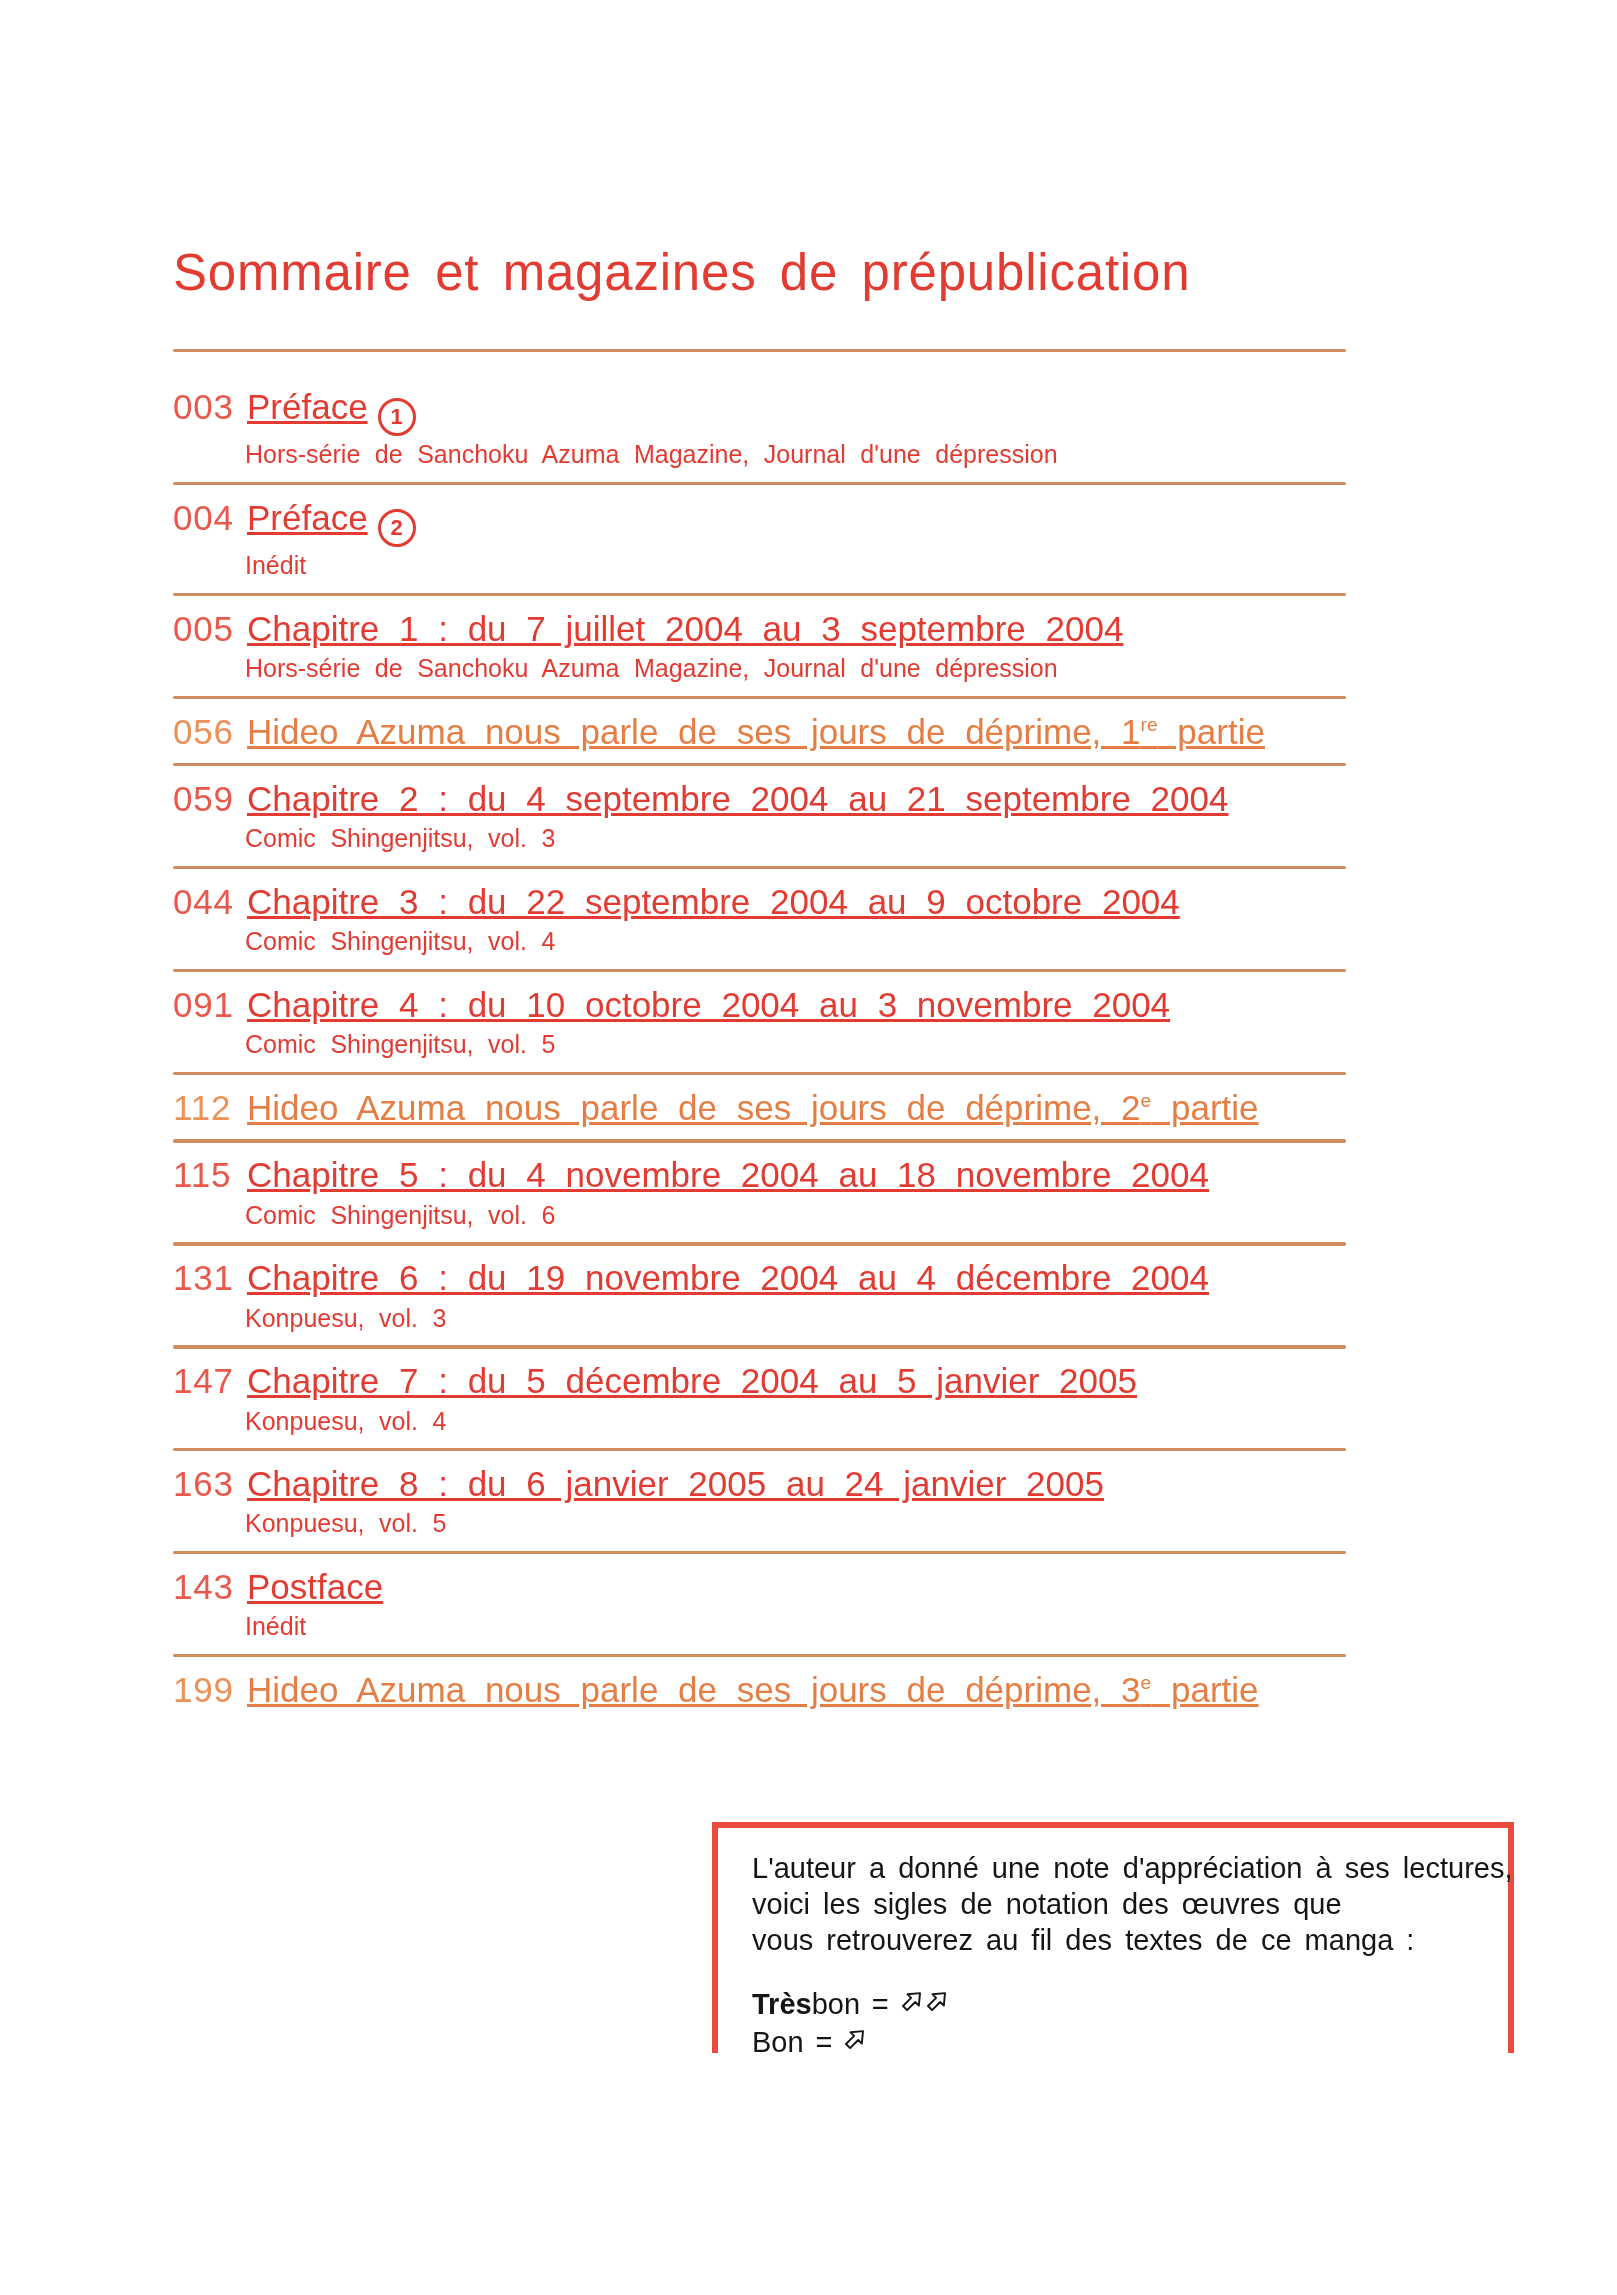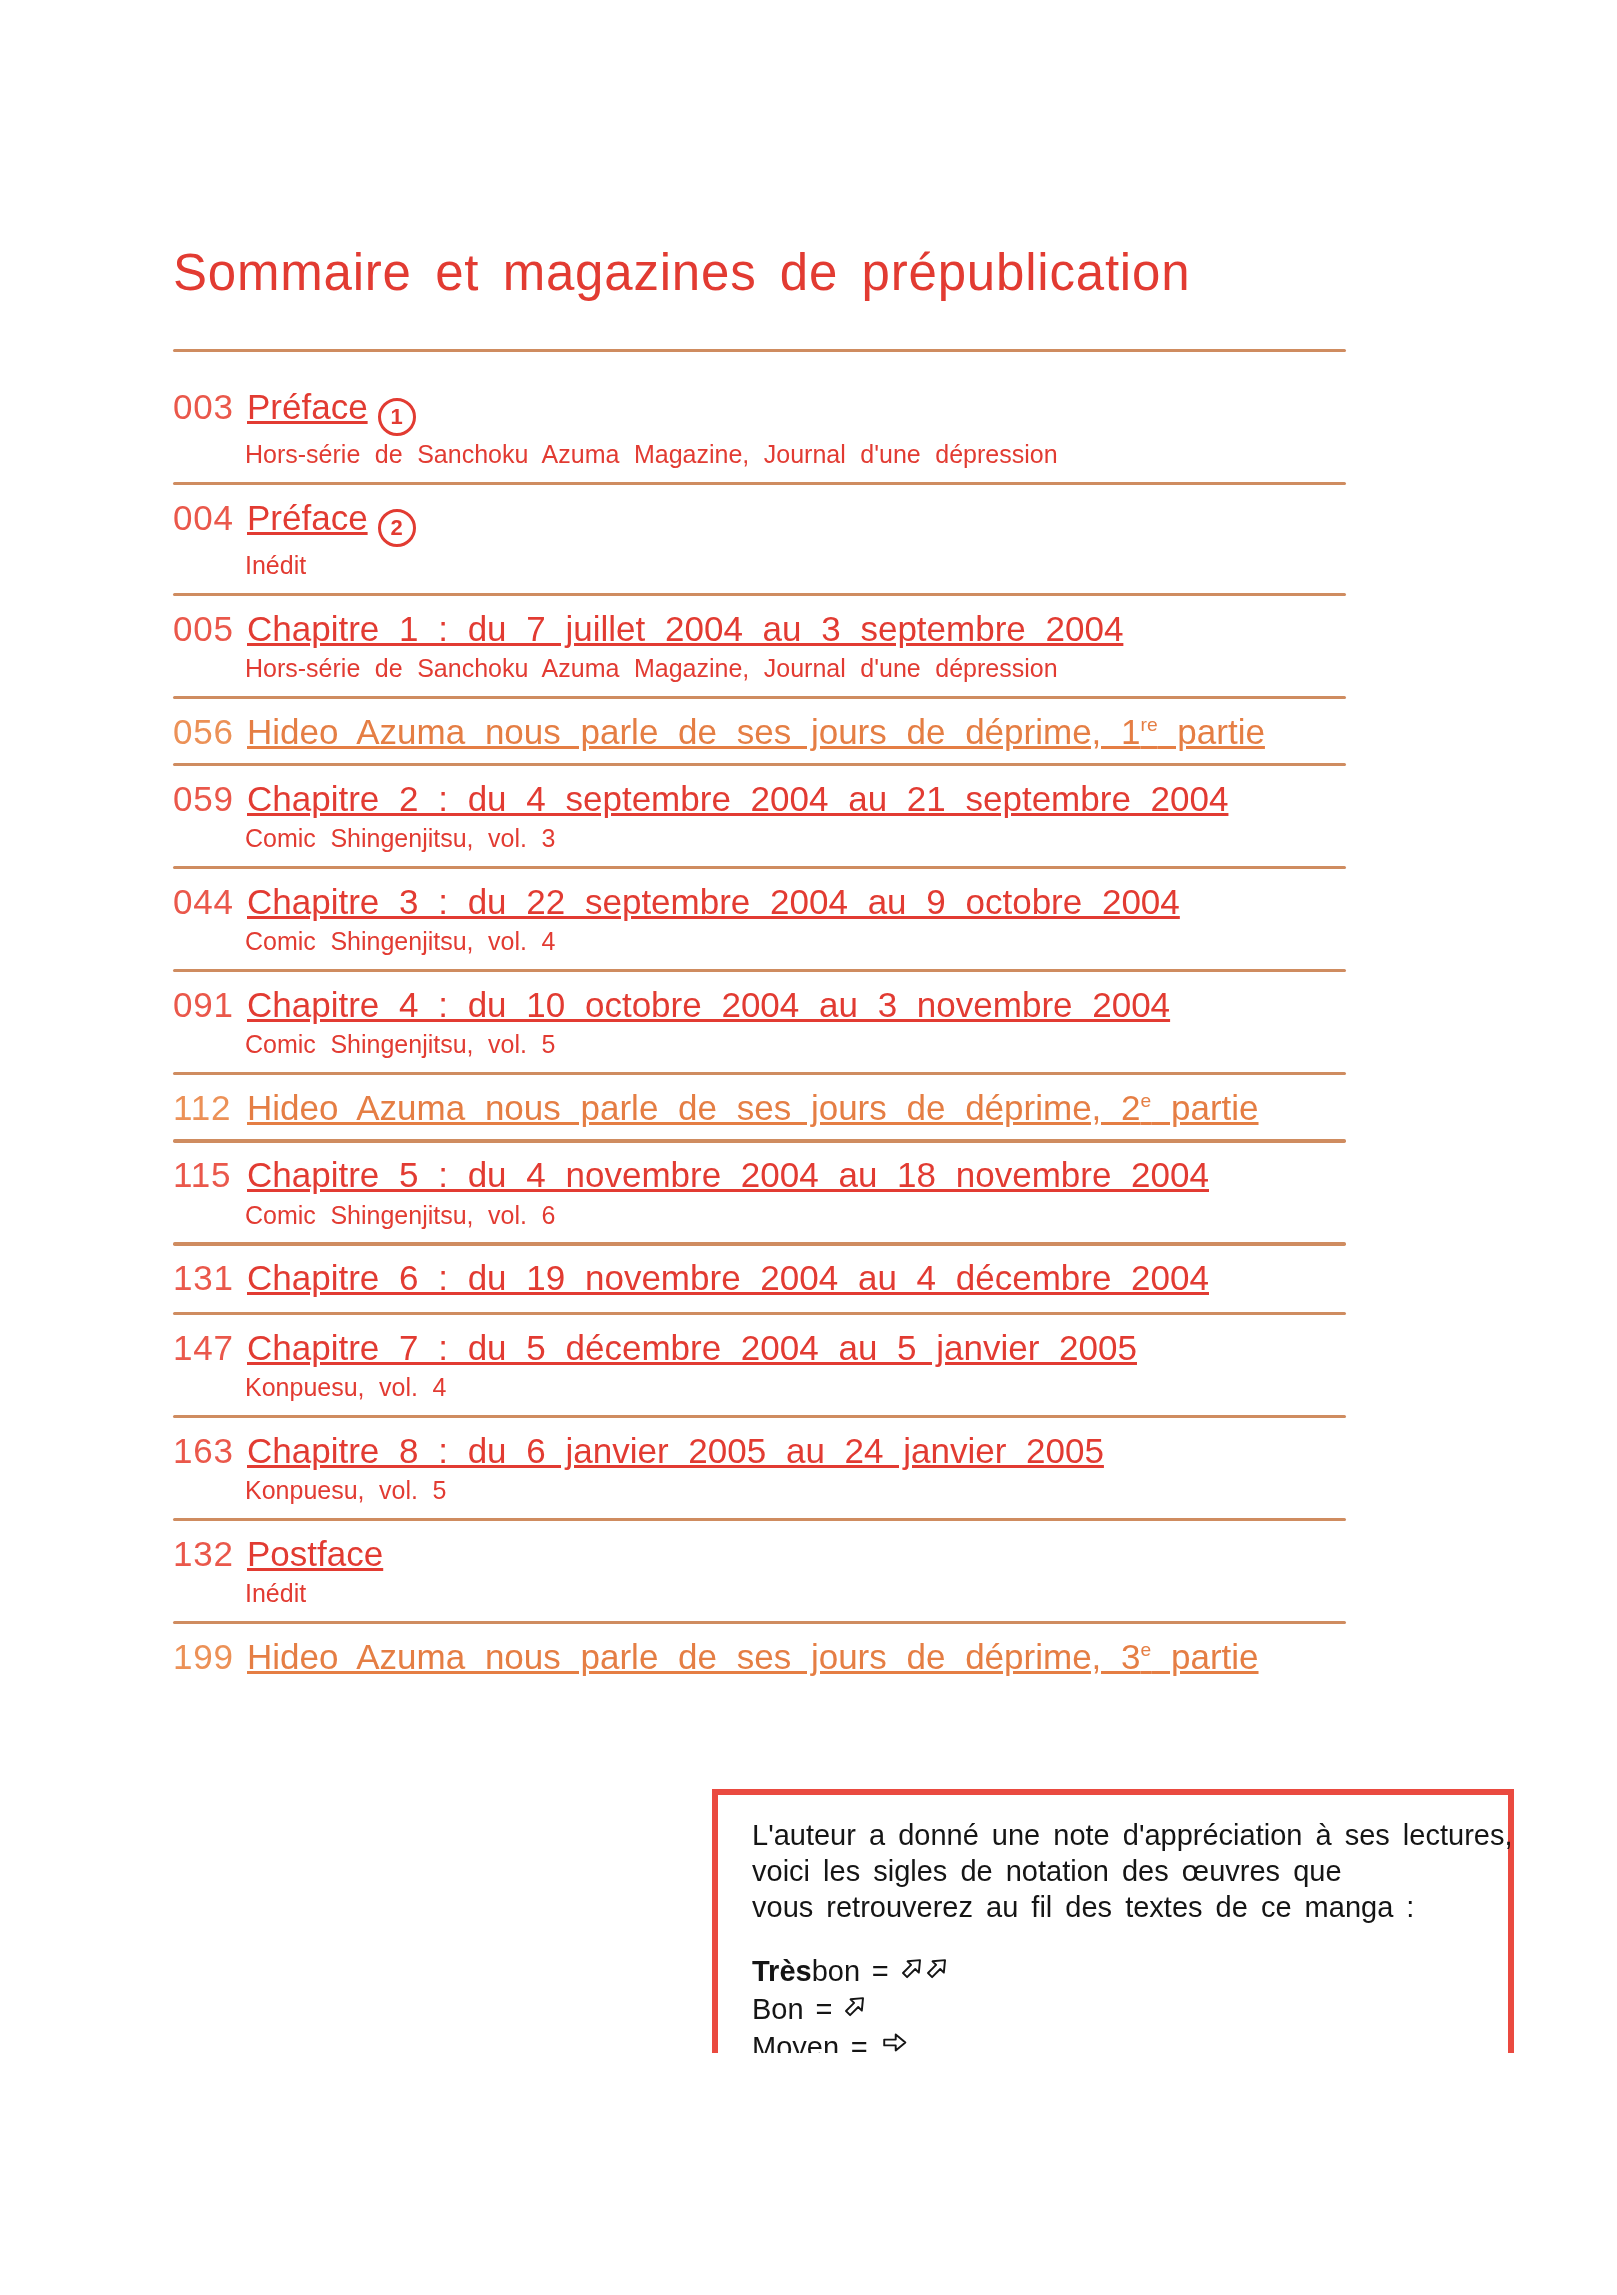--- a/index.html
+++ b/index.html
@@ -194,20 +194,21 @@
       <span class="num">115</span><span class="etitle"><span class="t-main">Chapitre 5 : du 4 novembre 2004 au 18 novembre 2004</span><sup class="t-sup"></sup><span class="t-tail"></span></span>
     </div>
     <div class="subtitle">Comic Shingenjitsu, vol. 6</div>
     <div class="rule"></div>
   </div>
 
   <div class="entry red">
     <div class="heading">
       <span class="num">131</span><span class="etitle"><span class="t-main">Chapitre 6 : du 19 novembre 2004 au 4 décembre 2004</span><sup class="t-sup"></sup><span class="t-tail"></span></span>
     </div>
+    <div class="subtitle">Konpuesu, vol. 3</div>
     <div class="rule"></div>
   </div>
 
   <div class="entry red">
     <div class="heading">
       <span class="num">147</span><span class="etitle"><span class="t-main">Chapitre 7 : du 5 décembre 2004 au 5 janvier 2005</span><sup class="t-sup"></sup><span class="t-tail"></span></span>
     </div>
     <div class="subtitle">Konpuesu, vol. 4</div>
     <div class="rule"></div>
   </div>
@@ -216,21 +217,21 @@
     <div class="heading">
       <span class="num">163</span><span class="etitle"><span class="t-main">Chapitre 8 : du 6 janvier 2005 au 24 janvier 2005</span><sup class="t-sup"></sup><span class="t-tail"></span></span>
     </div>
     <div class="subtitle">Konpuesu, vol. 5</div>
     <div class="rule"></div>
   </div>
 
 
   <div class="entry red">
     <div class="heading">
-      <span class="num">132</span><span class="etitle"><span class="t-main">Postface</span><sup class="t-sup"></sup><span class="t-tail"></span></span>
+      <span class="num">143</span><span class="etitle"><span class="t-main">Postface</span><sup class="t-sup"></sup><span class="t-tail"></span></span>
     </div>
     <div class="subtitle">Inédit</div>
     <div class="rule"></div>
   </div>
 
   <div class="entry orange no-sub no-rule">
     <div class="heading">
       <span class="num">199</span><span class="etitle"><span class="t-main">Hideo Azuma nous parle de ses jours de déprime, 3</span><sup class="t-sup">e</sup><span class="t-tail"> partie</span></span>
     </div>
 

